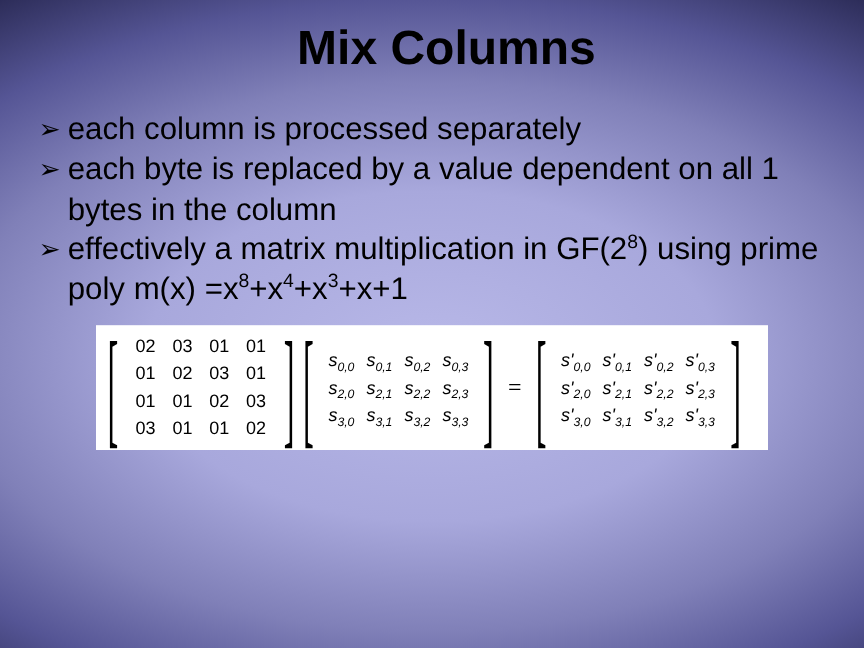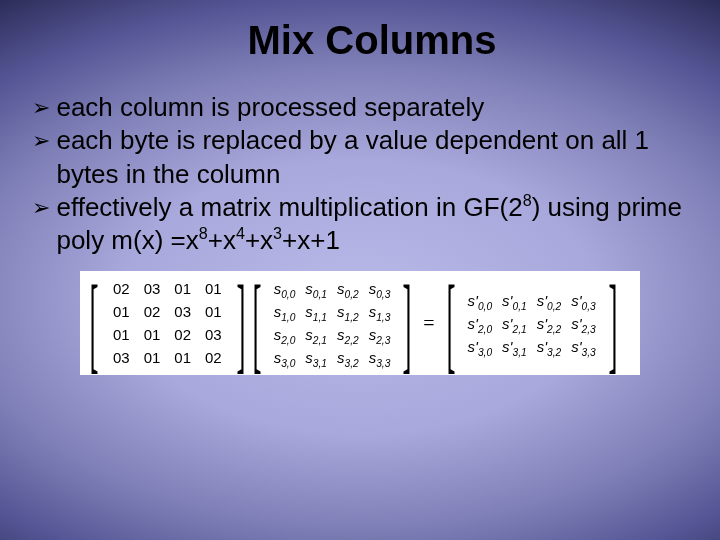--- a/index.html
+++ b/index.html
@@ -125,26 +125,20 @@
   <span class="bracket">[</span>
   <table class="mat small ital">
     <tbody>
         <tr>
       <td><span class="ital">s</span><span class="sub">0,0</span></td>
       <td><span class="ital">s</span><span class="sub">0,1</span></td>
       <td><span class="ital">s</span><span class="sub">0,2</span></td>
       <td><span class="ital">s</span><span class="sub">0,3</span></td>
     </tr>
     <tr>
-      <td><span class="ital">s</span><span class="sub">1,0</span></td>
-      <td><span class="ital">s</span><span class="sub">1,1</span></td>
-      <td><span class="ital">s</span><span class="sub">1,2</span></td>
-      <td><span class="ital">s</span><span class="sub">1,3</span></td>
-    </tr>
-    <tr>
       <td><span class="ital">s</span><span class="sub">2,0</span></td>
       <td><span class="ital">s</span><span class="sub">2,1</span></td>
       <td><span class="ital">s</span><span class="sub">2,2</span></td>
       <td><span class="ital">s</span><span class="sub">2,3</span></td>
     </tr>
     <tr>
       <td><span class="ital">s</span><span class="sub">3,0</span></td>
       <td><span class="ital">s</span><span class="sub">3,1</span></td>
       <td><span class="ital">s</span><span class="sub">3,2</span></td>
       <td><span class="ital">s</span><span class="sub">3,3</span></td>

